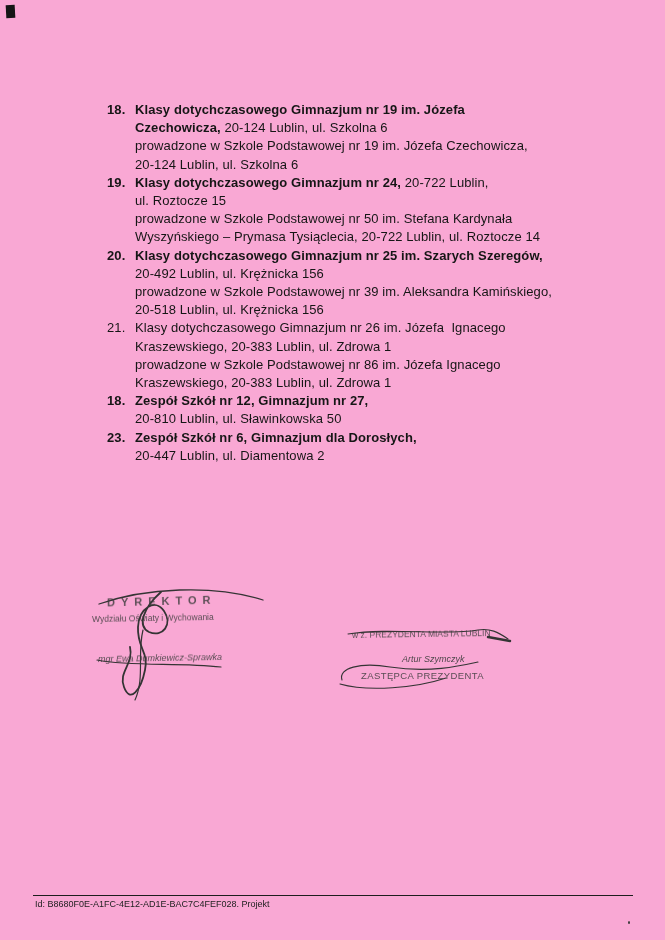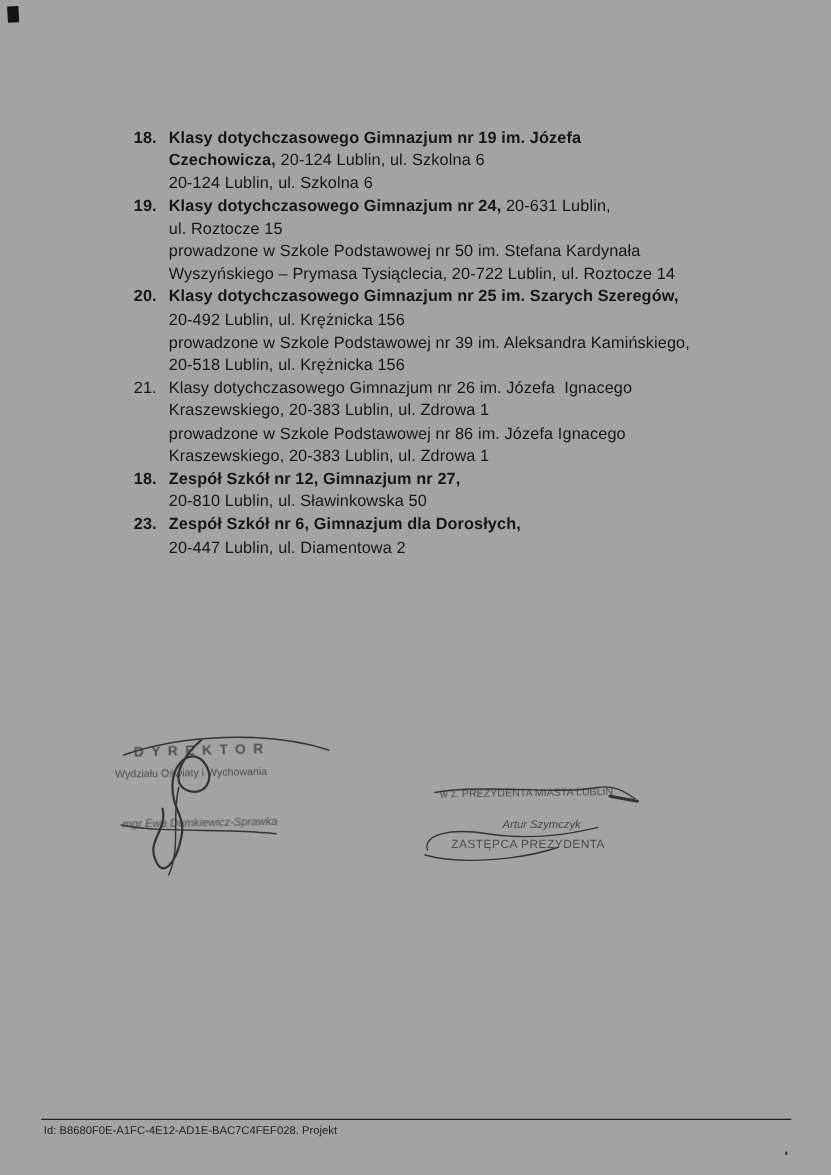--- a/index.html
+++ b/index.html
@@ -1,20 +1,20 @@
 <!DOCTYPE html>
 <html><head>
 <meta charset="utf-8">
 <style>
   html, body { margin: 0; padding: 0; background: #ffffff; }
   .page {
     position: relative;
     width: 665px;
     height: 940px;
-    background: #a3a3a3;
+    background: #f9a8d4;
     font-family: "Liberation Sans", "DejaVu Sans", sans-serif;
     color: #161616;
     overflow: hidden;
   }
 
   
   .corner-mark {
     position: absolute;
     left: 6px; top: 5px;
     width: 9px; height: 13px;
@@ -120,27 +120,28 @@
 <div class="page">
 
   <div class="corner-mark"></div>
 
   <main class="content" id="list-container">
       <div class="item">
         <div class="num b">18.</div>
         <div class="body">
           <div class="line"><span class="b">Klasy dotychczasowego Gimnazjum nr 19 im. Józefa</span></div>
           <div class="line"><span class="b">Czechowicza,</span><span> 20-124 Lublin, ul. Szkolna 6</span></div>
+          <div class="line"><span>prowadzone w Szkole Podstawowej nr 19 im. Józefa Czechowicza,</span></div>
           <div class="line"><span>20-124 Lublin, ul. Szkolna 6</span></div>
         </div>
       </div>
       <div class="item">
         <div class="num b">19.</div>
         <div class="body">
-          <div class="line"><span class="b">Klasy dotychczasowego Gimnazjum nr 24,</span><span> 20-631 Lublin,</span></div>
+          <div class="line"><span class="b">Klasy dotychczasowego Gimnazjum nr 24,</span><span> 20-722 Lublin,</span></div>
           <div class="line"><span>ul. Roztocze 15</span></div>
           <div class="line"><span>prowadzone w Szkole Podstawowej nr 50 im. Stefana Kardynała</span></div>
           <div class="line"><span>Wyszyńskiego – Prymasa Tysiąclecia, 20-722 Lublin, ul. Roztocze 14</span></div>
         </div>
       </div>
       <div class="item">
         <div class="num b">20.</div>
         <div class="body">
           <div class="line"><span class="b">Klasy dotychczasowego Gimnazjum nr 25 im. Szarych Szeregów,</span></div>
           <div class="line"><span>20-492 Lublin, ul. Krężnicka 156</span></div>

